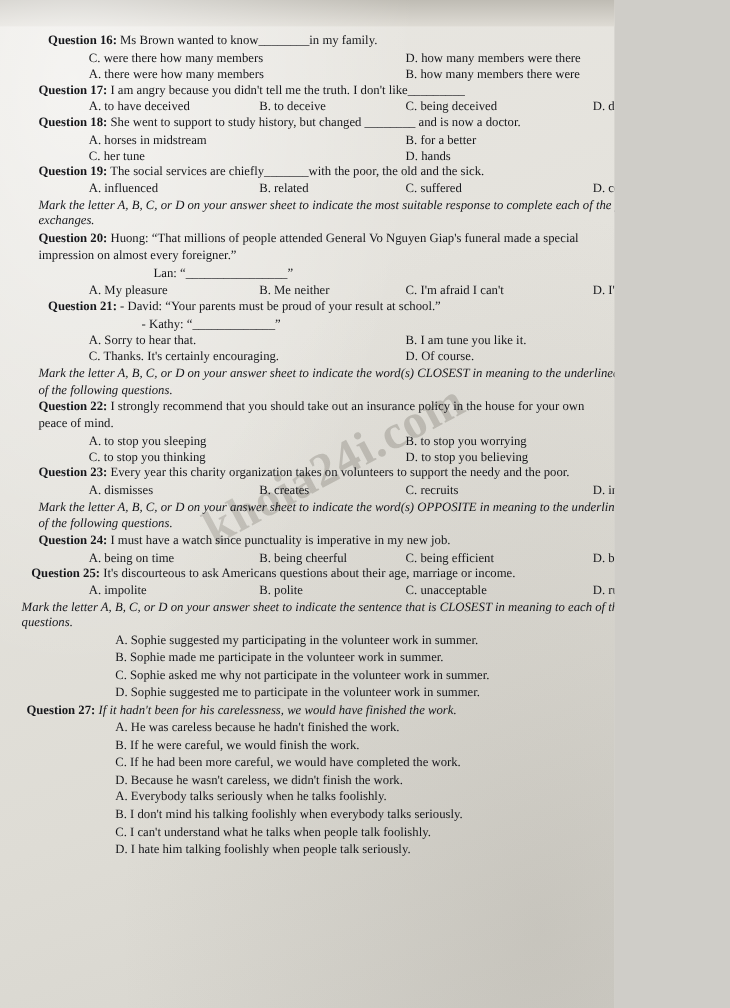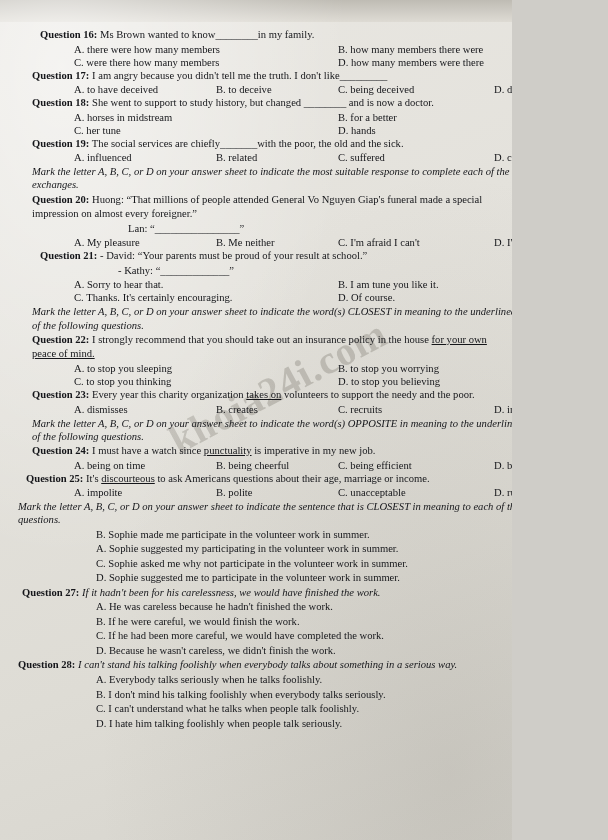--- a/index.html
+++ b/index.html
@@ -77,45 +77,45 @@
     position: absolute;
     white-space: nowrap;
   }
   .opt.a { left: 56px; }
   .opt.b { left: 198px; }
   .opt.c { left: 320px; }
   .opt.d { left: 476px; font-family: Liberation Serif, serif; }
   .opt-row { position: relative; height: 13px; padding-left: 22px; }
   .opt-stack { padding-left: 78px; }
   .opt-stack div { margin-bottom: 1px; white-space: nowrap; }
-  .ul { text-decoration: underline; }
+  .ul { }
   .ital { font-style: italic; }
   .speech { padding-left: 110px; }
   .speech2 { padding-left: 100px; }
 </style>
 </head>
 <body>
 
 <div class="page">
   <div class="paper-edge-top"></div>
   <div class="watermark">khoia24i.com</div>
 
   <div class="content">
 
     <div class="qline indent-q">
       <span class="qlabel">Question 16:</span>
       <span>Ms Brown wanted to know________in my family.</span>
     </div>
     <div class="opt-row">
+      <span class="opt a">C. were there how many members</span>
+      <span class="opt c">D. how many members were there</span>
+    </div>
+    <div class="opt-row">
       <span class="opt a">A. there were how many members</span>
       <span class="opt c">B. how many members there were</span>
-    </div>
-    <div class="opt-row">
-      <span class="opt a">C. were there how many members</span>
-      <span class="opt c">D. how many members were there</span>
     </div>
 
     <div class="qline" style="padding-left:14px">
       <span class="qlabel">Question 17:</span>
       <span>I am angry because you didn't tell me the truth. I don't like_________</span>
     </div>
     <div class="opt-row">
       <span class="opt a">A. to have deceived</span>
       <span class="opt b">B. to deceive</span>
       <span class="opt c">C. being deceived</span>
@@ -223,41 +223,37 @@
     <div class="opt-row">
       <span class="opt a">A. impolite</span>
       <span class="opt b">B. polite</span>
       <span class="opt c">C. unacceptable</span>
       <span class="opt d">D. rude</span>
     </div>
 
     <div class="instr" style="padding-left:0px">Mark the letter A, B, C, or D on your answer sheet to indicate the sentence that is CLOSEST in meaning to each of the following questions.</div>
 
     <div class="opt-stack">
+      <div>A. Sophie suggested my participating in the volunteer work in summer.</div>
       <div>B. Sophie made me participate in the volunteer work in summer.</div>
-      <div>A. Sophie suggested my participating in the volunteer work in summer.</div>
       <div>C. Sophie asked me why not participate in the volunteer work in summer.</div>
       <div>D. Sophie suggested me to participate in the volunteer work in summer.</div>
     </div>
 
     <div class="qline" style="padding-left:4px">
       <span class="qlabel">Question 27:</span>
       <span class="ital">If it hadn't been for his carelessness, we would have finished the work.</span>
     </div>
     <div class="opt-stack">
       <div>A. He was careless because he hadn't finished the work.</div>
       <div>B. If he were careful, we would finish the work.</div>
       <div>C. If he had been more careful, we would have completed the work.</div>
       <div>D. Because he wasn't careless, we didn't finish the work.</div>
     </div>
 
-    <div class="qline" style="padding-left:0px">
-      <span class="qlabel">Question 28:</span>
-      <span class="ital">I can't stand his talking foolishly when everybody talks about something in a serious way.</span>
-    </div>
     <div class="opt-stack">
       <div>A. Everybody talks seriously when he talks foolishly.</div>
       <div>B. I don't mind his talking foolishly when everybody talks seriously.</div>
       <div>C. I can't understand what he talks when people talk foolishly.</div>
       <div>D. I hate him talking foolishly when people talk seriously.</div>
     </div>
 
   </div>
 </div>
 

